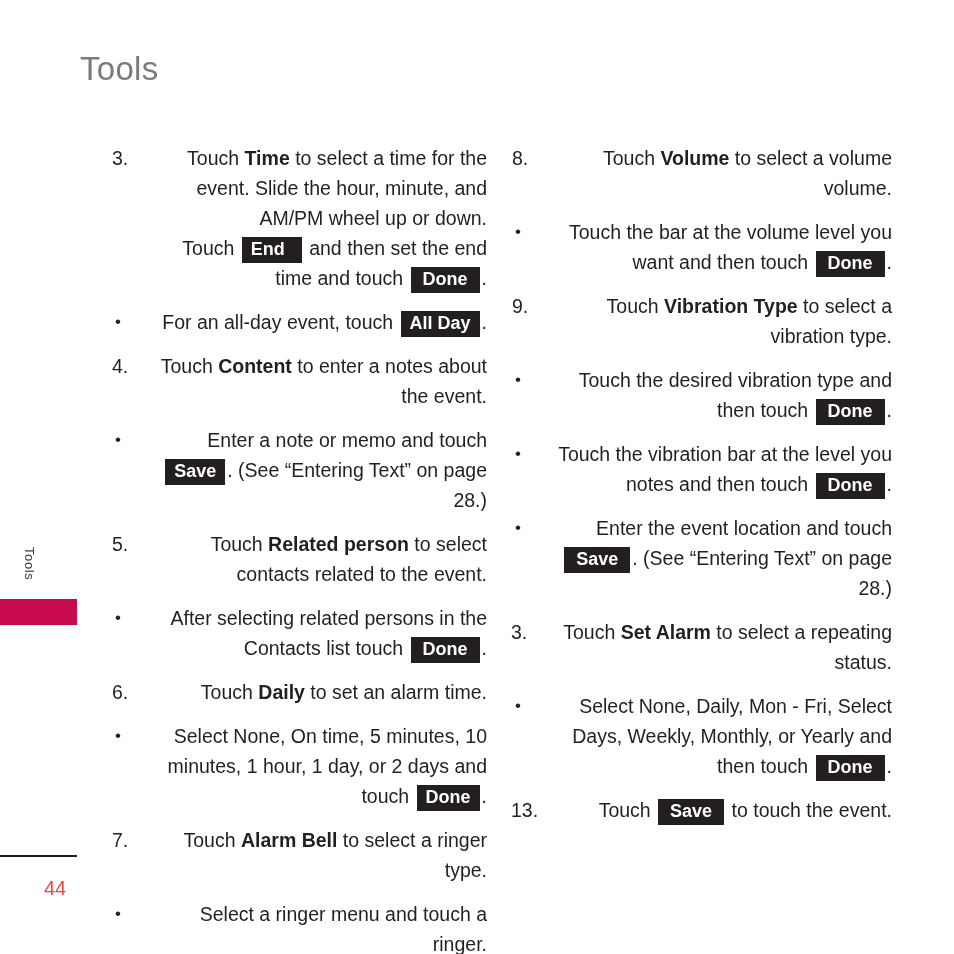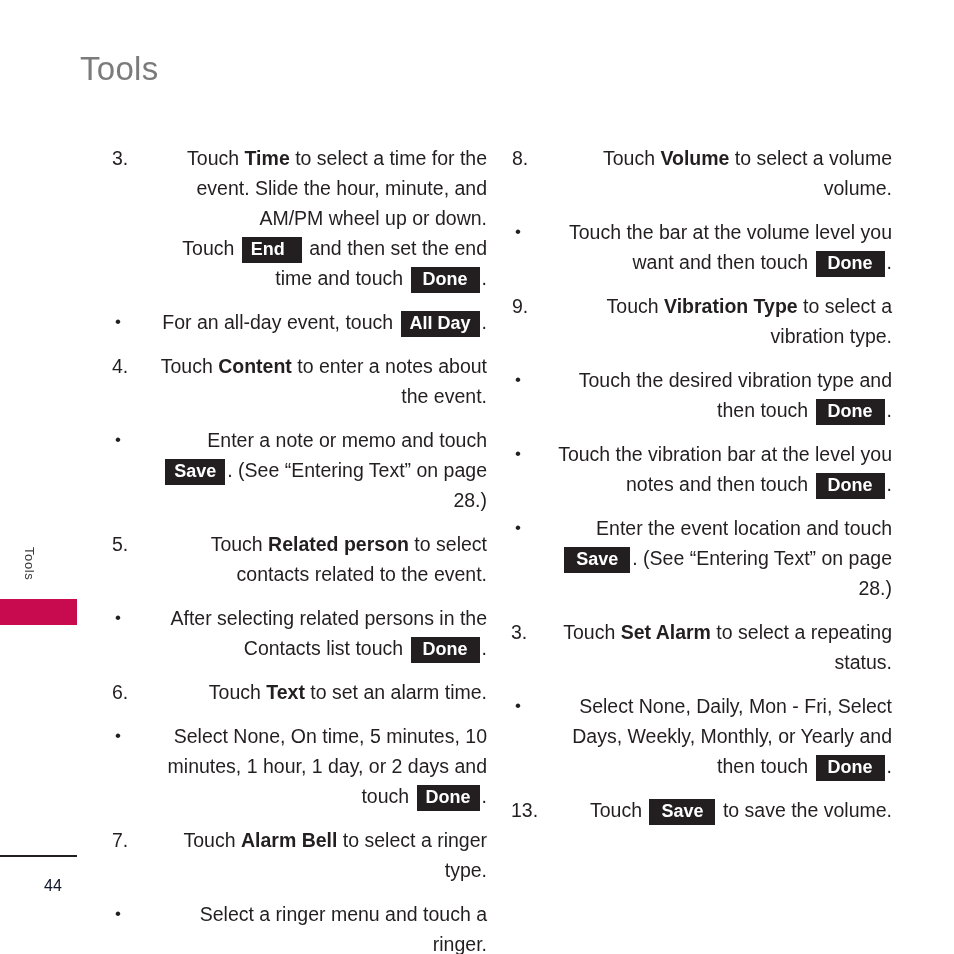--- a/index.html
+++ b/index.html
@@ -63,22 +63,22 @@
     left: 0;
     top: 855px;
     width: 77px;
     height: 2px;
     background: #231f20;
   }
   .page-number {
     position: absolute;
     left: 44px;
     top: 878px;
-    font-size: 16px;
-    color: #0f172a;
+    font-size: 20px;
+    color: #ef4444;
     line-height: 1;
   }
 
   
   .column {
     position: absolute;
     top: 143px;
     font-size: 19.5px;
     line-height: 30px;
   }
@@ -161,21 +161,21 @@
       <div class="item">
         <div class="marker">5.</div>
         <div class="body"><span>Touch </span><b>Related person</b><span> to select contacts related to the event.</span></div>
       </div>
       <div class="item bullet">
         <div class="marker">•</div>
         <div class="body"><span>After selecting related persons in the Contacts list touch </span><span class="key pad-mid">Done</span><span>.</span></div>
       </div>
       <div class="item">
         <div class="marker">6.</div>
-        <div class="body"><span>Touch </span><b>Text</b><span> to set an alarm time.</span></div>
+        <div class="body"><span>Touch </span><b>Daily</b><span> to set an alarm time.</span></div>
       </div>
       <div class="item bullet">
         <div class="marker">•</div>
         <div class="body"><span>Select None, On time, 5 minutes, 10 minutes, 1 hour, 1 day, or 2 days and touch </span><span class="key">Done</span><span>.</span></div>
       </div>
       <div class="item">
         <div class="marker">7.</div>
         <div class="body"><span>Touch </span><b>Alarm Bell</b><span> to select a ringer type.</span></div>
       </div>
       <div class="item bullet">
@@ -212,21 +212,21 @@
       <div class="item wide-marker">
         <div class="marker">3.</div>
         <div class="body"><span>Touch </span><b>Set Alarm</b><span> to select a repeating status.</span></div>
       </div>
       <div class="item bullet">
         <div class="marker">•</div>
         <div class="body"><span>Select None, Daily, Mon - Fri, Select Days, Weekly, Monthly, or Yearly and then touch </span><span class="key pad-mid">Done</span><span>.</span></div>
       </div>
       <div class="item wide-marker">
         <div class="marker">13.</div>
-        <div class="body"><span>Touch </span><span class="key pad-mid">Save</span><span> to save the volume.</span></div>
+        <div class="body"><span>Touch </span><span class="key pad-mid">Save</span><span> to touch the event.</span></div>
       </div>
     </div>
 
   <div class="footer-rule"></div>
 
   <div class="page-number">44</div>
 
 </div>
 
 </body></html>

